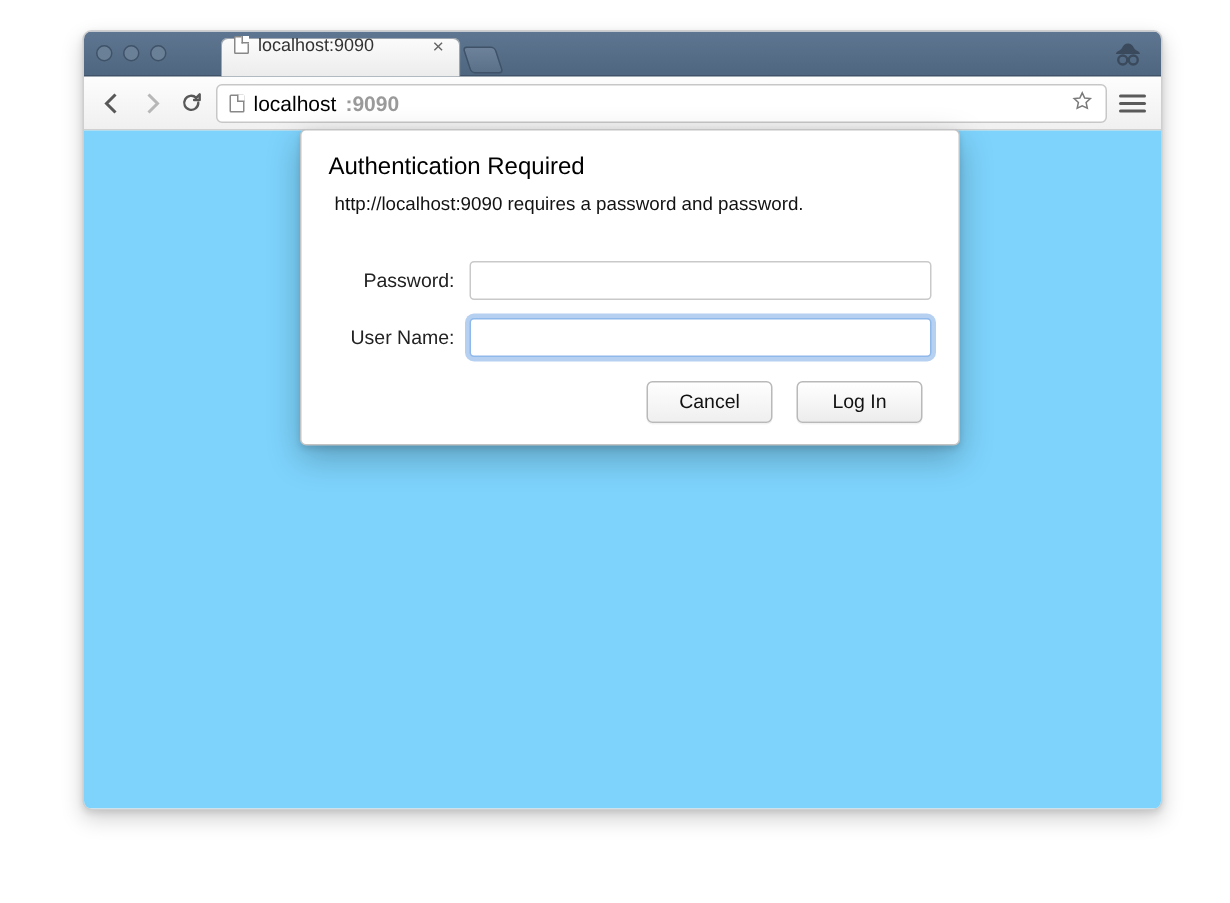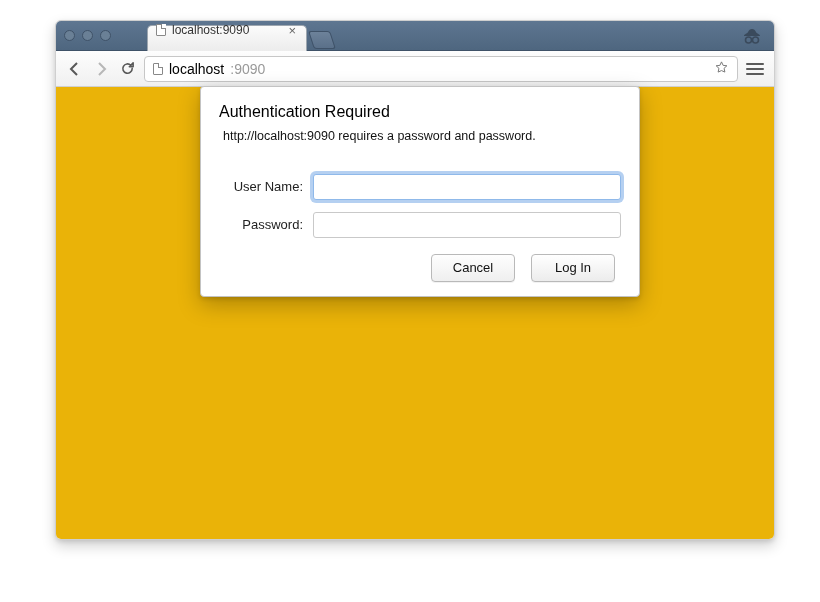--- a/index.html
+++ b/index.html
@@ -54,26 +54,26 @@
   }
   .nav-btn { width: 18px; height: 18px; display:flex; align-items:center; justify-content:center; color:#585858; }
   .nav-btn.disabled { color:#b7b7b7; }
   .urlbox {
     flex: 1; height: 26px; background:#fff; border:1px solid #c7c7c7; border-radius:4px;
     display:flex; align-items:center; padding: 0 8px; gap:6px; font-size:14px;
   }
   .urlbox .doc-icon { width: 10px; height: 12px; border: 1px solid #888; border-radius:1px; position:relative; background:#fff; }
   .urlbox .doc-icon::after { content:""; position:absolute; right:-1px; top:-1px; width:4px; height:4px; background:#fff; border-left:1px solid #888; border-bottom:1px solid #888; }
   .urlbox .black { color:#000; }
-  .urlbox .gray { color:#9a9a9a; }
+  .urlbox .gray { color:#9a9a9a;font-weight:bold; }
   .star { margin-left:auto; color:#7a7a7a; }
   .hamburger { width:18px; display:flex; flex-direction:column; gap:3px; }
   .hamburger span { height:2px; background:#5a5a5a; border-radius:1px; }
 
-  .page-area { position:absolute; left:0; right:0; top:66px; bottom:0; background:#eab308; }
+  .page-area { position:absolute; left:0; right:0; top:66px; bottom:0; background:#7dd3fc; }
 
   
   .dialog {
     position:absolute; left:144px; top:-1px; width:440px;
     background:#fff; border:1px solid #c3c3c3; border-radius:4px;
     box-shadow: 0 8px 22px rgba(0,0,0,0.25), 0 2px 4px rgba(0,0,0,0.12);
     padding: 16px 18px 14px 18px;
   }
   .dlg-title { font-size:16px; color:#000; margin-bottom:6px; }
   .dlg-msg { font-size:12.5px; color:#121212; line-height:1.5; padding-left:4px; margin-bottom:28px; }
@@ -163,26 +163,26 @@
     </div>
   </div>
 
   <div class="page-area">
 
     <div class="dialog">
       <div class="dlg-title">Authentication Required</div>
       <div class="dlg-msg">http://localhost:9090 requires a password and password.</div>
 
       <div class="form-row">
+        <label>Password:</label>
+        <input type="password" value="" style="">
+      </div>
+      <div class="form-row">
         <label>User Name:</label>
         <input type="text" class="focused" value="" style="">
-      </div>
-      <div class="form-row">
-        <label>Password:</label>
-        <input type="password" value="" style="">
       </div>
 
       <div class="dlg-actions">
         <div class="btn">Cancel</div>
         <div class="btn primary">Log In</div>
       </div>
     </div>
 
   </div>
 </div>

